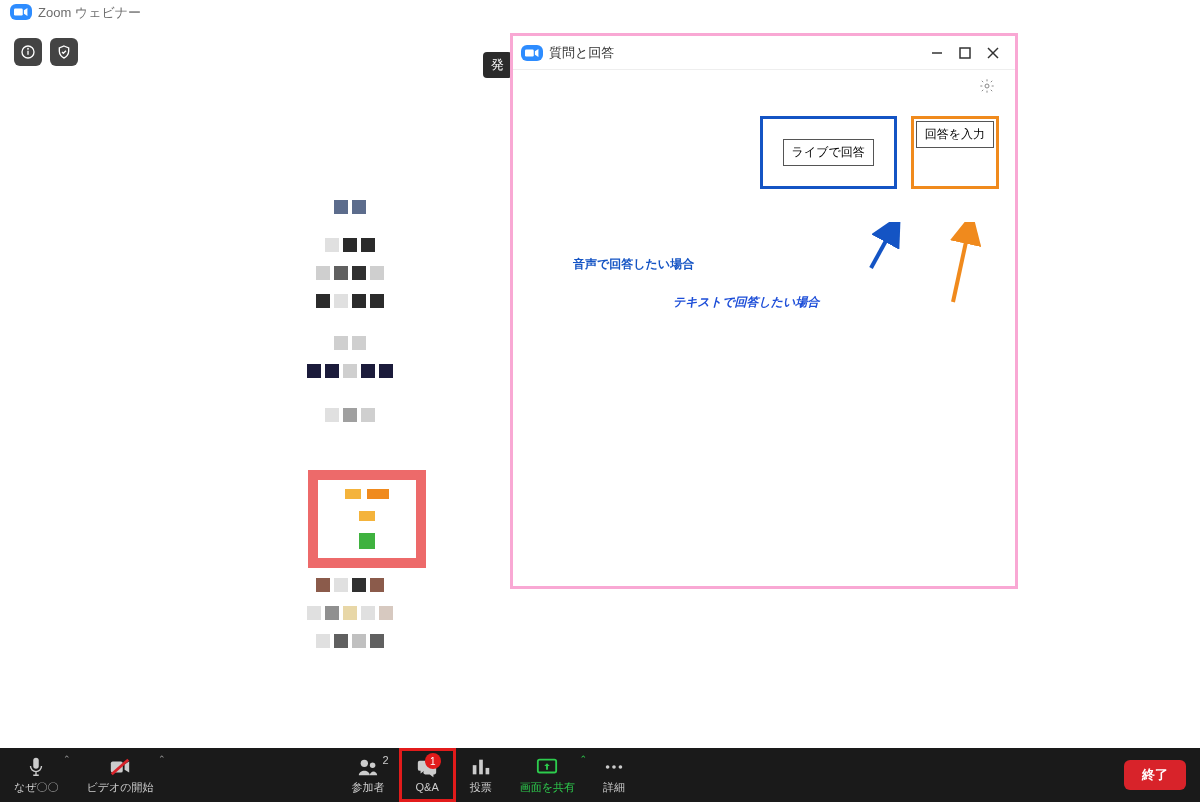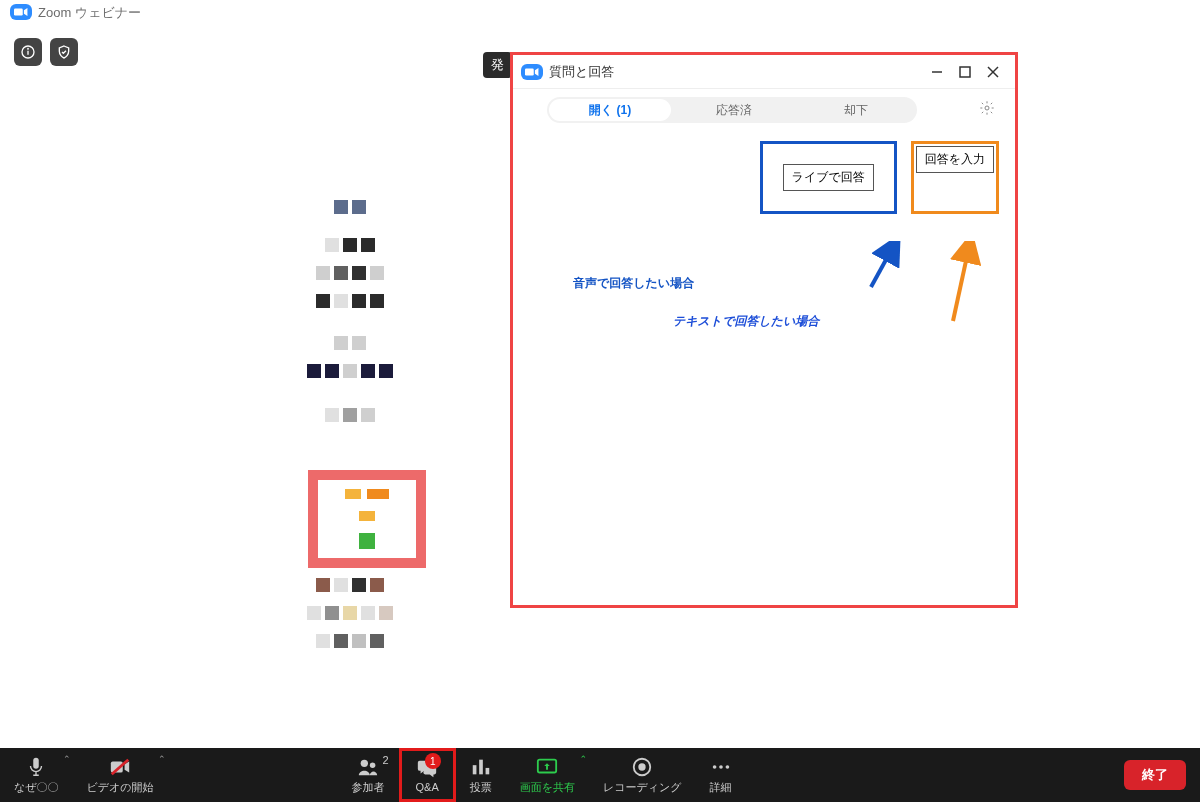--- a/index.html
+++ b/index.html
@@ -16,21 +16,21 @@
   .badge svg { width: 16px; height: 16px; stroke: #fff; fill: none; stroke-width: 2; }
 
   
   .participants-strip { position: absolute; top: 200px; left: 280px; width: 160px; }
   .pixrow { display: flex; gap: 4px; margin-bottom: 14px; justify-content: center; flex-wrap: wrap; width: 140px; }
   .pix { width: 14px; height: 14px; }
   .thumb-box { position: absolute; top: 470px; left: 308px; width: 118px; height: 98px; background: #ed6a6a; padding: 10px; }
   .thumb-inner { background: #fff; width: 100%; height: 100%; display: flex; flex-wrap: wrap; align-content: center; justify-content: center; gap: 6px; padding: 8px; }
 
   
-  .qa-panel { position: absolute; top: 52px; left: 510px; width: 508px; height: 556px; background: #fff; border: 3px solid #ef4444; }
+  .qa-panel { position: absolute; top: 33px; left: 510px; width: 508px; height: 556px; background: #fff; border: 3px solid #f9a8d4; }
   .qa-title { height: 34px; display: flex; align-items: center; padding: 0 8px; font-size: 13px; color: #333; border-bottom: 1px solid #eee; }
   .qa-title .spacer { flex: 1; }
   .winbtn { width: 28px; height: 24px; display: flex; align-items: center; justify-content: center; }
   .winbtn svg { width: 12px; height: 12px; stroke: #333; fill: none; stroke-width: 1.5; }
 
   .tabbar { display: flex; align-items: center; padding: 8px 12px 8px 34px; gap: 0; }
   .tabgroup { background: #f1f1f1; border-radius: 20px; display: flex; overflow: hidden; height: 26px; width: 370px; }
   .tab { flex: 1; display: flex; align-items: center; justify-content: center; font-size: 12px; color: #666; }
   .tab.active { background: #fff; color: #0e72ed; font-weight: 600; border-radius: 20px; margin: 2px; }
   .tabbar .gear { margin-left: auto; padding-right: 8px; }
@@ -192,25 +192,20 @@
       </div>
     <div class="winbtn">
         <svg viewBox="0 0 12 12">
           <line x1="1" y1="1" x2="11" y2="11"></line>
           <line x1="11" y1="1" x2="1" y2="11"></line>
         </svg>
       </div>
   </div>
 
   <div class="tabbar">
-    <div class="tabgroup">
-      <div class="tab active">開く (1)</div>
-      <div class="tab">応答済</div>
-      <div class="tab">却下</div>
-    </div>
     <div class="gear">
       <svg viewBox="0 0 24 24">
           <circle cx="12" cy="12" r="3"></circle>
           <path d="M12 2v3M12 19v3M4.2 4.2l2.1 2.1M17.7 17.7l2.1 2.1M2 12h3M19 12h3M4.2 19.8l2.1-2.1M17.7 6.3l2.1-2.1"></path>
         </svg>
     </div>
   </div>
 
 
   <div class="answer-btns">
@@ -294,27 +289,20 @@
 
   <div class="tool green">
     <svg viewBox="0 0 24 24">
         <rect x="2" y="4" width="20" height="14" rx="2" fill="none" stroke="#2dcc4d" stroke-width="2"></rect>
         <path d="M12 8l-3 3h2v4h2v-4h2z" fill="#2dcc4d"></path>
       </svg>
     <span>画面を共有</span>
     <span class="chev" style="color:#2dcc4d">⌃</span>
   </div>
 
-  <div class="tool">
-    <svg viewBox="0 0 24 24">
-        <circle cx="12" cy="12" r="9" fill="none" stroke="#ccc" stroke-width="2"></circle>
-        <circle cx="12" cy="12" r="4"></circle>
-      </svg>
-    <span>レコーディング</span>
-  </div>
 
   <div class="tool">
     <svg viewBox="0 0 24 24">
         <circle cx="5" cy="12" r="2"></circle>
         <circle cx="12" cy="12" r="2"></circle>
         <circle cx="19" cy="12" r="2"></circle>
       </svg>
     <span>詳細</span>
   </div>
 

